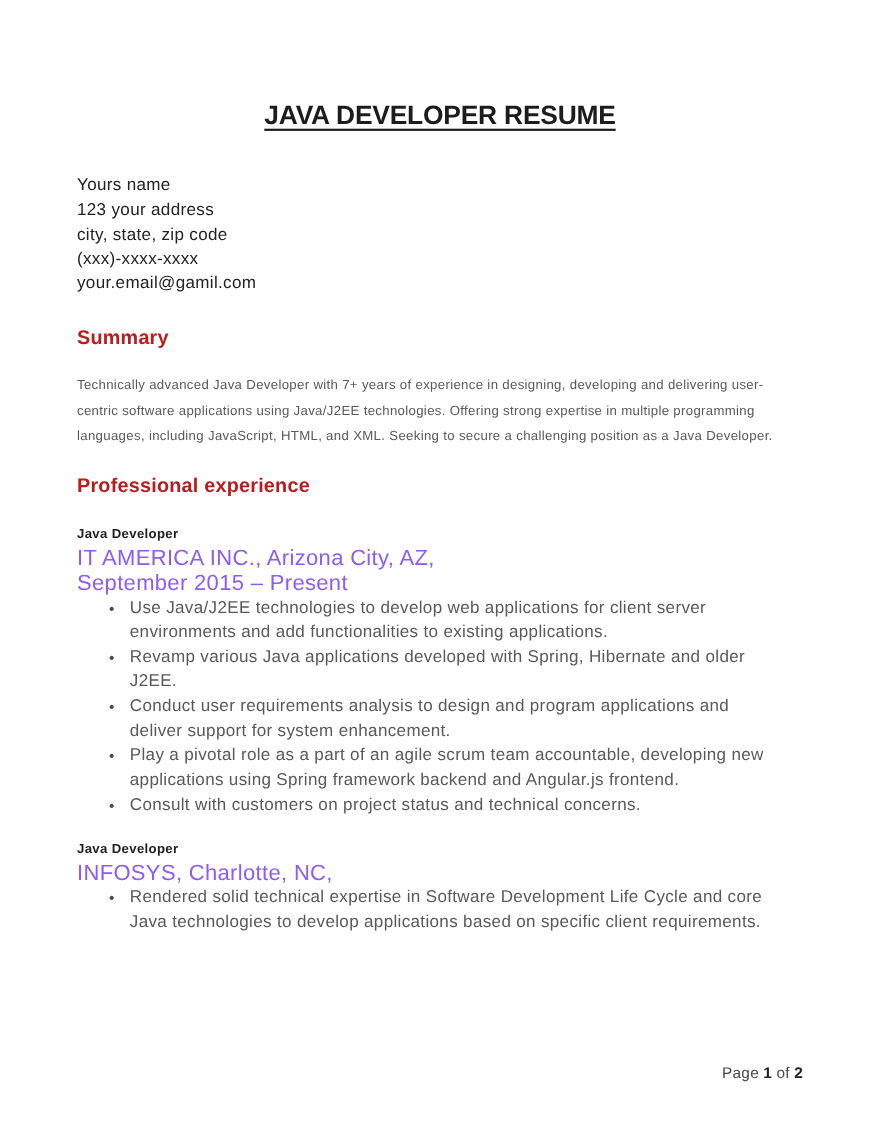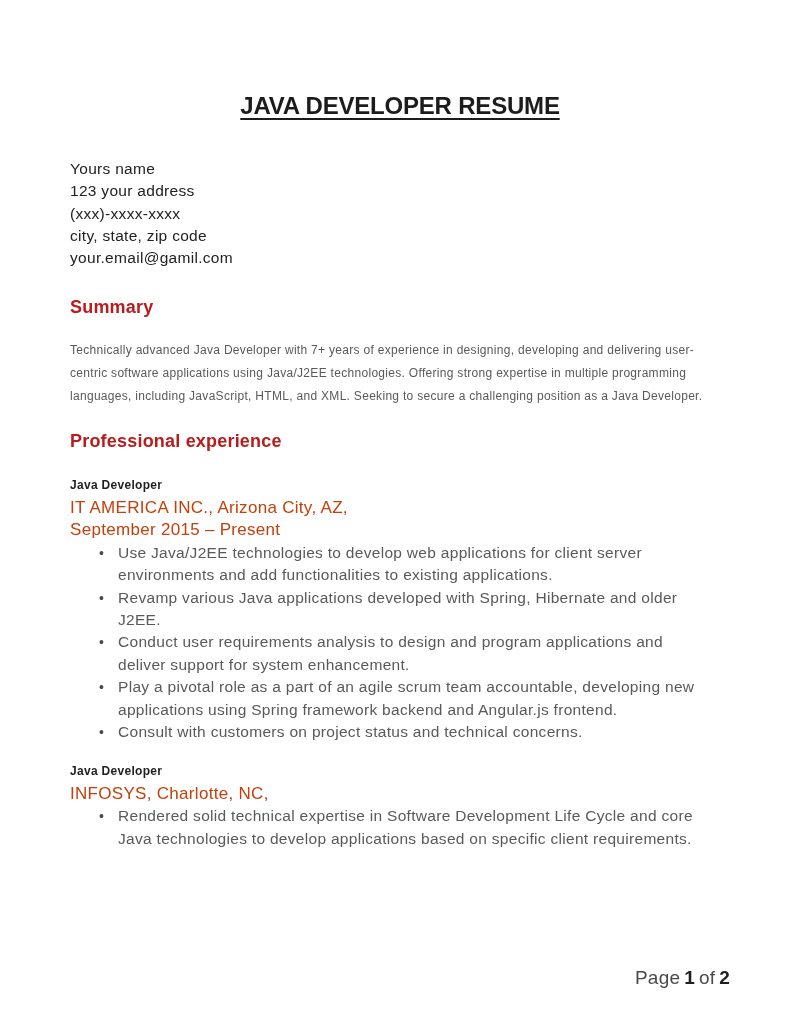--- a/index.html
+++ b/index.html
@@ -53,24 +53,24 @@
   .job { margin-top: 22px; }
   .job-2 { margin-top: 17px; }
   .job-title {
     font-size: 12px;
     font-weight: bold;
     letter-spacing: 0.3px;
     line-height: 22.4px;
     color: #1f1f1f;
   }
   .job-line {
-    font-size: 17px;
+    font-size: 20px;
     line-height: 22.4px;
     letter-spacing: 0.3px;
-    color: #c2410c;
+    color: #8b5cf6;
   }
   .bullet-list {
     list-style: none;
     font-size: 15.5px;
     line-height: 22.4px;
     letter-spacing: 0.3px;
     color: #595959;
   }
   .bullet-item { display: flex; }
   .bullet-marker {
@@ -79,39 +79,39 @@
     font-size: 14px;
     color: #4a4a4a;
   }
   .bullet-text { flex: 1 1 auto; max-width: 588px; }
   .page-footer {
     position: absolute;
     top: 967px;
     right: 70px;
     display: flex;
     gap: 4px;
-    font-size: 19px;
+    font-size: 14px;
     letter-spacing: 0.2px;
     color: #4a4a4a;
   }
   .page-footer .num { font-weight: bold; color: #1f1f1f; }
 </style>
 </head>
 <body>
 
 <div class="page">
   <div class="content">
 
     <h1 class="doc-title">JAVA DEVELOPER RESUME</h1>
 
     <div class="contact-block">
       <div>Yours name</div>
       <div>123 your address</div>
+      <div>city, state, zip code</div>
       <div>(xxx)-xxxx-xxxx</div>
-      <div>city, state, zip code</div>
       <div>your.email@gamil.com</div>
     </div>
 
     <h2 class="section-heading summary-heading">Summary</h2>
     <p class="summary-paragraph">Technically advanced Java Developer with 7+ years of experience in designing, developing and delivering user-centric software applications using Java/J2EE technologies. Offering strong expertise in multiple programming languages, including JavaScript, HTML, and XML. Seeking to secure a challenging position as a Java Developer.</p>
 
     <h2 class="section-heading experience-heading">Professional experience</h2>
 
     <div class="job">
       <div class="job-title">Java Developer</div>

